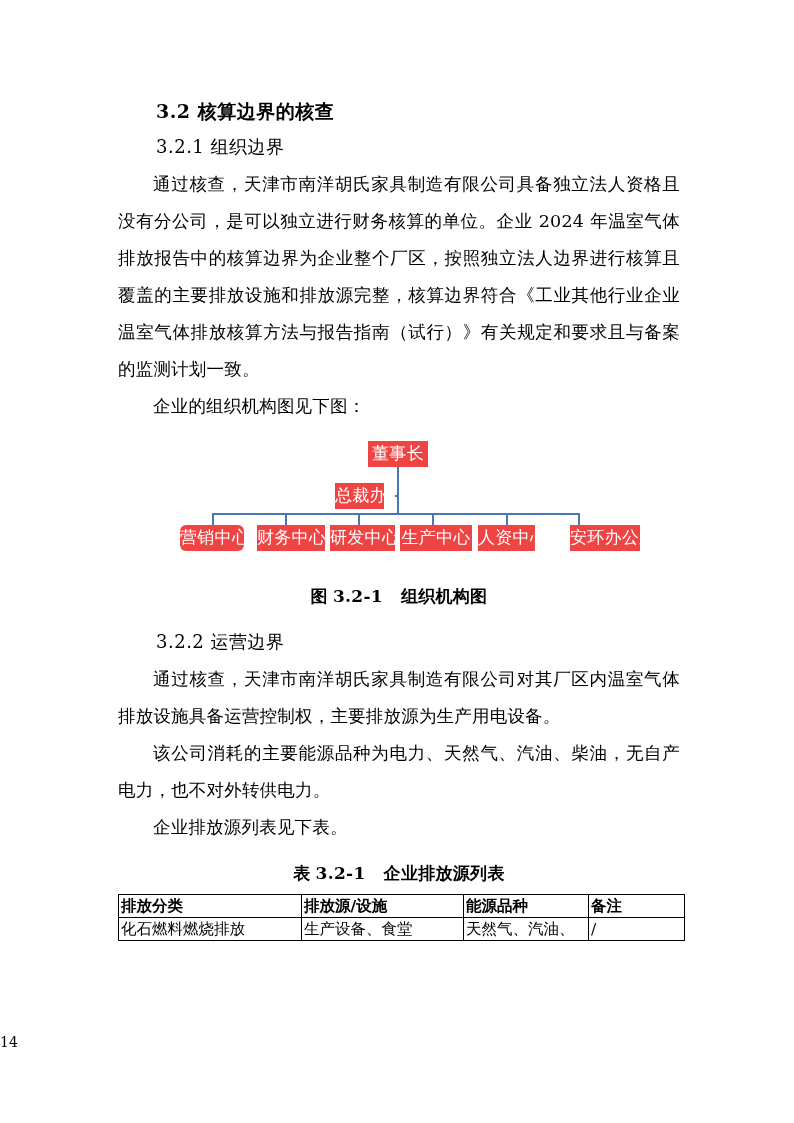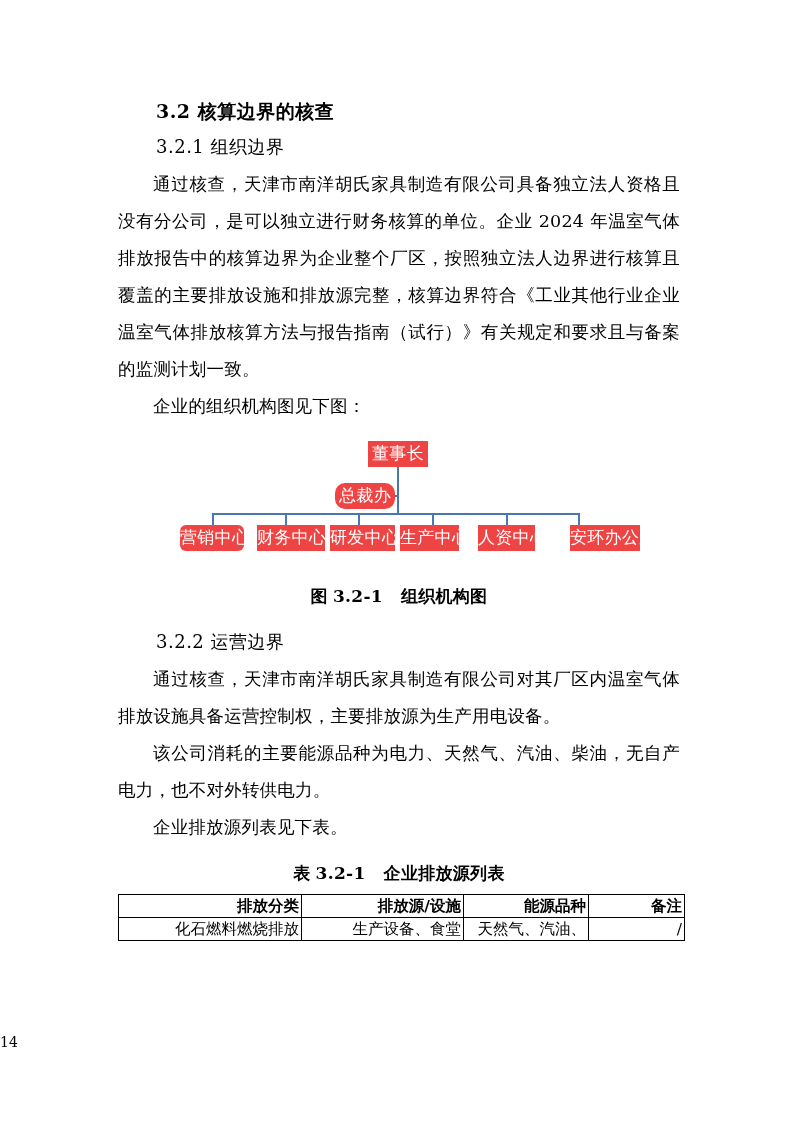--- a/index.html
+++ b/index.html
@@ -103,21 +103,21 @@
   
   .data-table {
     border-collapse: collapse;
     width: 566px;
     margin: 6px 0 0 0;
     table-layout: fixed;
   }
   .data-table th,
   .data-table td {
     border: 1px solid #000000;
-    text-align: right;
+    text-align: left;
     font-size: 15.5px;
     line-height: 22px;
     height: 22px;
     padding: 0 2px;
     font-weight: normal;
     white-space: nowrap;
     overflow: hidden;
   }
   .data-table th {
     font-weight: bold;
@@ -154,21 +154,21 @@
     <p class="para">企业的组织机构图见下图：</p>
 
     <div class="orgchart">
 
       <div class="node" style="left:250px; top:4px; width:60px;">
         <span>董事长</span>
       </div>
 
       <div class="conn v" style="left:279px; top:30px; height:47px;"></div>
 
-      <div class="node" style="left:217px; top:46px; width:60px;border-radius:10px;">
+      <div class="node" style="left:217px; top:46px; width:49px;">
         <span>总裁办</span>
       </div>
 
       <div class="conn h" style="left:277px; top:58px; width:4px;"></div>
 
       <div class="conn h" style="left:94px; top:76px; width:368px;"></div>
 
       <div class="conn v" style="left:94px;  top:76px; height:12px;"></div>
       <div class="conn v" style="left:167px; top:76px; height:12px;"></div>
       <div class="conn v" style="left:240px; top:76px; height:12px;"></div>
@@ -178,21 +178,21 @@
 
       <div class="node" style="left:62px; top:88px; width:64px;border-radius:6px;">
         <span>营销中心</span>
       </div>
       <div class="node" style="left:139px; top:88px; width:68px;">
         <span>财务中心</span>
       </div>
       <div class="node" style="left:212px; top:88px; width:65px;">
         <span>研发中心</span>
       </div>
-      <div class="node" style="left:282px; top:88px; width:59px;">
+      <div class="node" style="left:282px; top:88px; width:72px;">
         <span>生产中心</span>
       </div>
       <div class="node" style="left:360px; top:88px; width:57px;">
         <span>人资中心</span>
       </div>
       <div class="node" style="left:452px; top:88px; width:70px;">
         <span>安环办公室</span>
       </div>
 
     </div>

